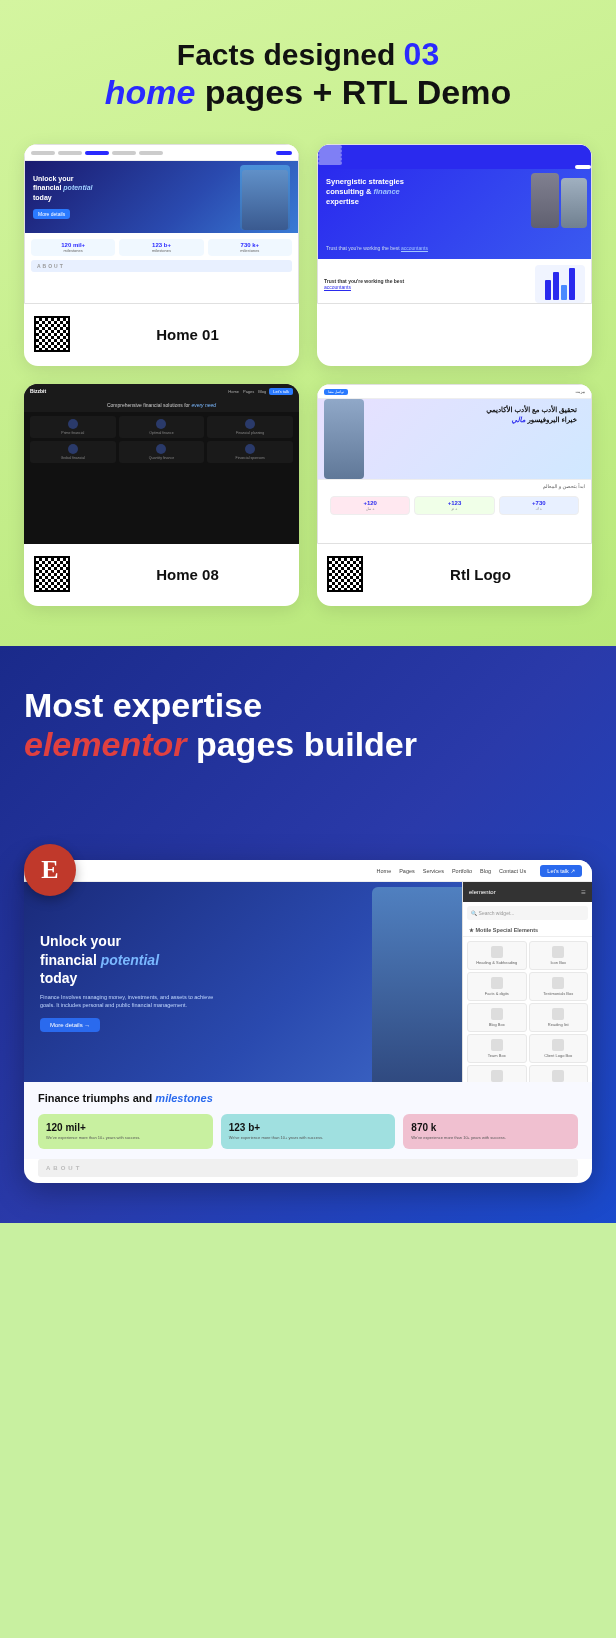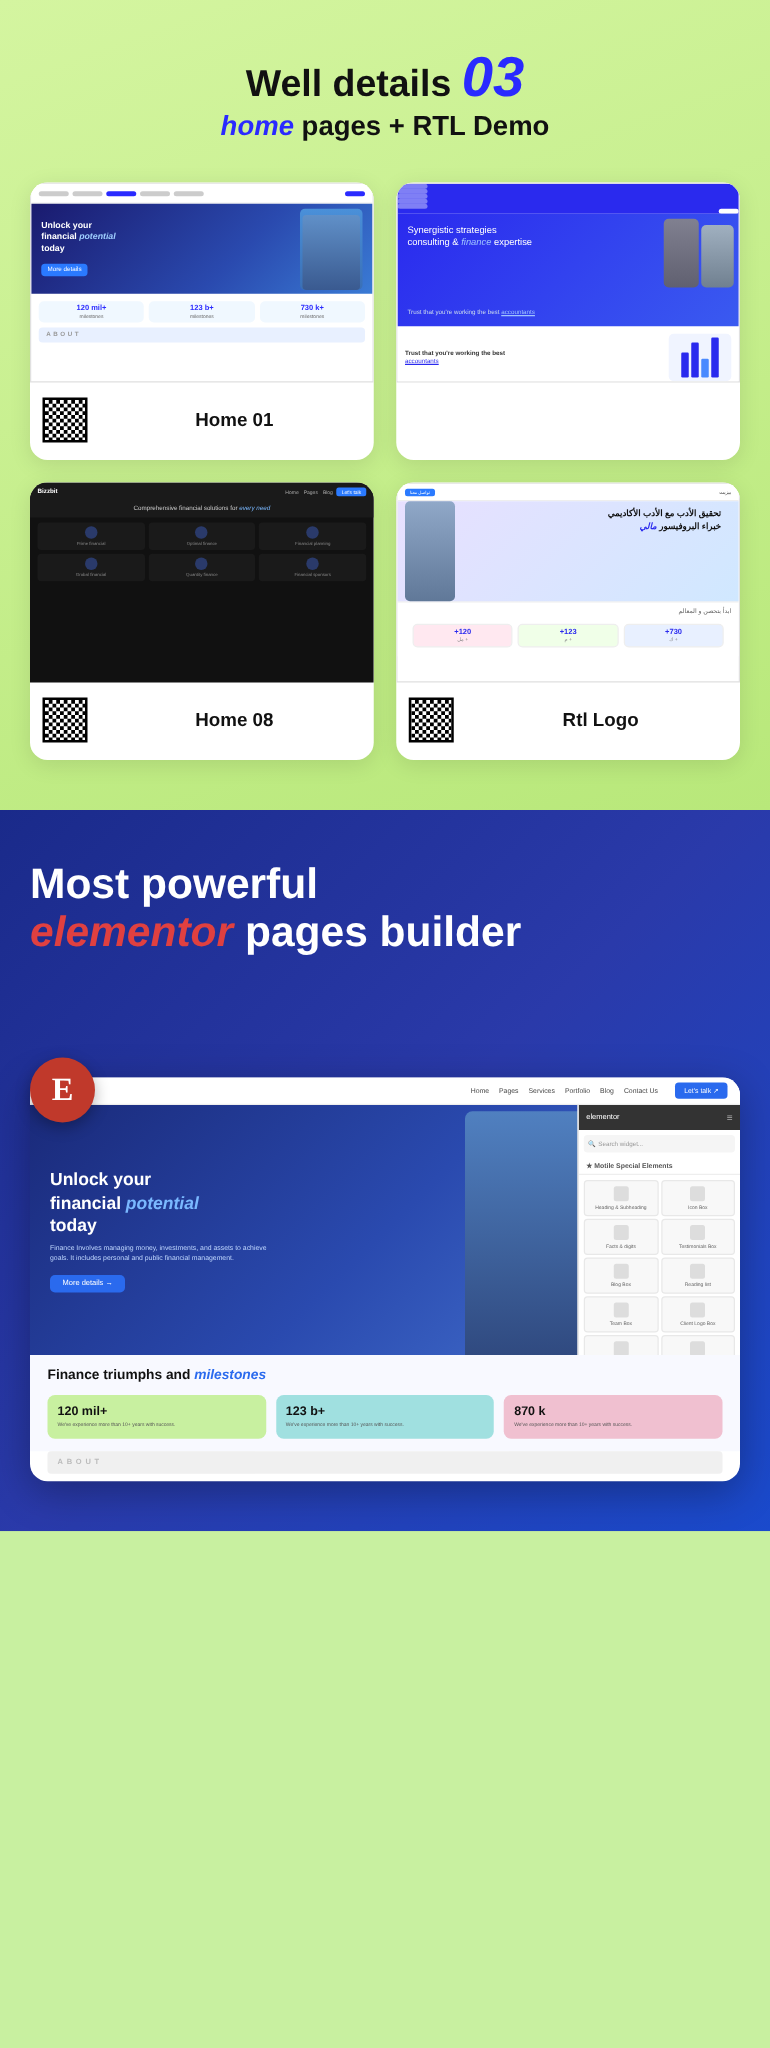--- a/index.html
+++ b/index.html
@@ -21,25 +21,24 @@
       margin-bottom: 32px;
     }
     .headline .line1 {
       font-size: 30px;
       font-weight: 900;
       color: #111;
       display: block;
     }
     .headline .accent-num {
       color: #2a2aff;
-      font-style: italic;
-      font-size: 45px;
+      font-size: 32px;
     }
     .headline .line2 {
-      font-size: 22px;
+      font-size: 34px;
       font-weight: 900;
       color: #2a2aff;
       font-style: italic;
       display: block;
     }
     .headline .line2 .black-part {
       color: #111;
       font-style: normal;
     }
 
@@ -107,21 +106,21 @@
     .preview-home02 {
       background: #fff;
       border: 1px solid #e0e0e0;
     }
     .preview-home02 .hero02 {
       background: linear-gradient(135deg, #2a2aee 0%, #3a5af0 100%);
       height: 90px;
       padding: 8px;
       position: relative;
     }
-    .hero02-title { color: #fff; font-size: 7.5px; font-weight: 400; line-height: 1.3; }
+    .hero02-title { color: #fff; font-size: 7.5px; font-weight: 700; line-height: 1.3; }
     .hero02-title .italic { font-style: italic; color: #a0c4ff; }
     .hero02-subtitle { color: #cde; font-size: 5px; margin-top: 4px; }
     .hero02-subtitle .link { color: #a0c4ff; text-decoration: underline; }
     .hero02-people { position: absolute; right: 4px; top: 4px; display: flex; gap: 2px; }
     .person-circle { width: 28px; height: 55px; background: linear-gradient(180deg, #7090d0 0%, #506aaa 100%); border-radius: 4px; }
     .person-circle2 { width: 26px; height: 50px; background: linear-gradient(180deg, #90a0c0 0%, #6080a0 100%); border-radius: 4px; margin-top: 5px; }
 
     
     .preview-home03 {
       background: #111;
@@ -405,21 +404,21 @@
       padding-top: 52px;
     }
   </style>
 </head>
 <body>
 
 <div class="section-top">
 
   <div class="headline">
     <span class="line1">
-      <span>Well details</span>
+      <span>Facts designed</span>
       <span class="accent-num">03</span>
     </span>
     <span class="line2">
       <span>home</span><span class="black-part"> pages + RTL Demo</span>
     </span>
   </div>
 
   <div class="cards-grid">
 
     <div class="card">
@@ -588,21 +587,21 @@
         <div class="card-label">Rtl Logo</div>
       </div>
     </div>
 
   </div>
 </div>
 
 <div class="section-bottom">
 
   <div class="bottom-headline">
-    <span class="line1">Most powerful</span>
+    <span class="line1">Most expertise</span>
     <span class="line2">
       <span class="elementor-word">elementor</span><span style="color:#fff;"> pages builder</span>
     </span>
   </div>
 
   <div class="big-preview-wrapper">
     <div class="elementor-icon-wrap">
       <div class="elementor-icon">
         <span class="elementor-e">E</span>
       </div>

